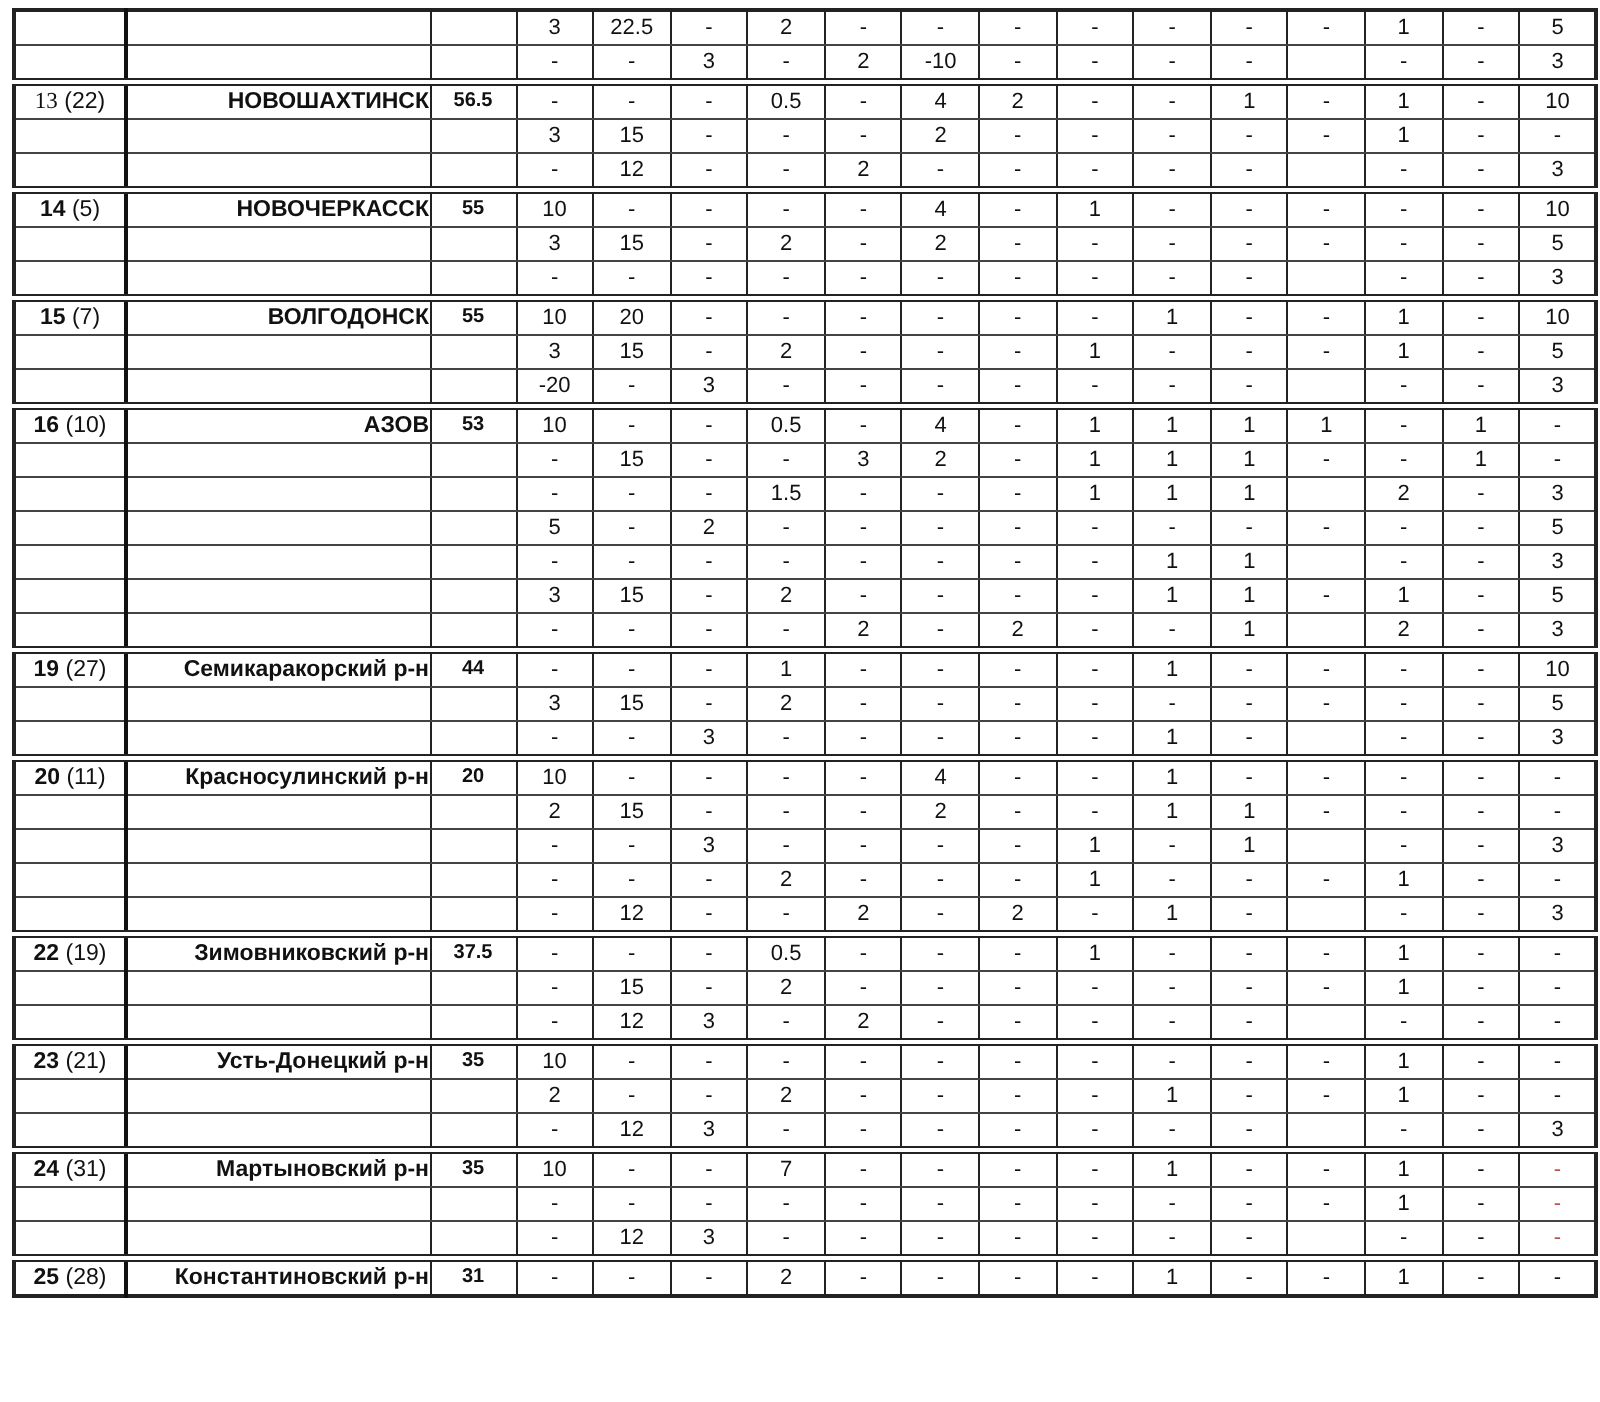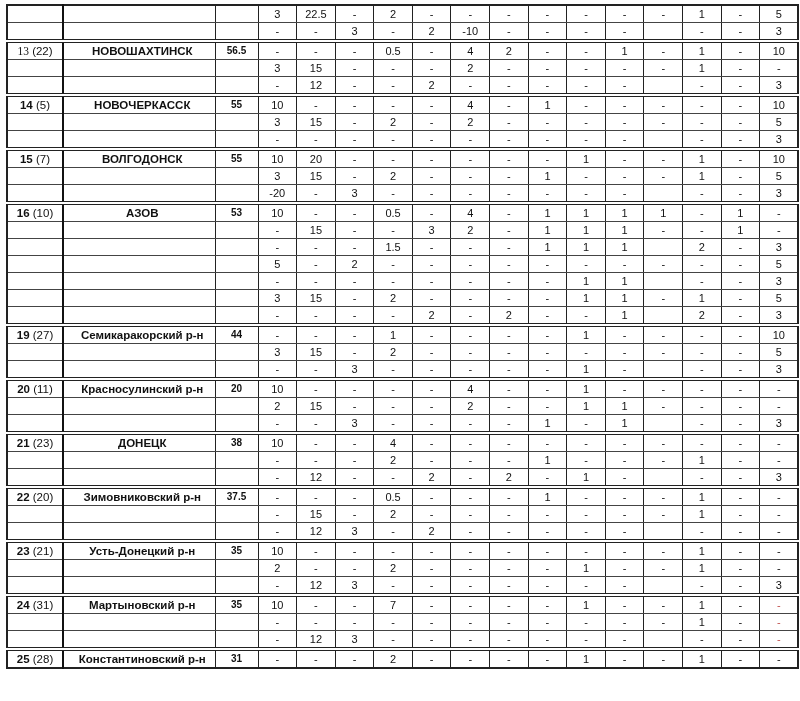--- a/index.html
+++ b/index.html
@@ -20,21 +20,21 @@
       border-bottom: 1px solid #444;
       height: 16px;
       padding: 0;
       text-align: center;
       vertical-align: middle;
       white-space: nowrap;
       overflow: hidden;
       line-height: 14px;
     }
     table.rating td.c-rank { text-align: center; font-size: 11.5px; }
-    table.rating td.c-name { text-align: center; padding-left: 6px; font-weight: bold; font-size: 11.5px;
+    table.rating td.c-name { text-align: right; padding-left: 6px; font-weight: bold; font-size: 11.5px;
                               border-left: 2px solid #111; border-right: 1px solid #222; }
     table.rating td.c-total { font-weight: bold; font-size: 10px; }
     table.rating tr.group-start td { border-top: 4px double #222; }
     .rank-num { font-weight: bold; }
     .rank-num.regular { font-weight: normal; font-family: Liberation Serif, serif; }
     .rank-prev { font-weight: normal; }
     .dash-red { color: #c0504d; }
   </style>
 </head>
 <body>
@@ -509,39 +509,20 @@
         <td>-</td>
         <td>-</td>
         <td>1</td>
         <td>-</td>
         <td>1</td>
         <td></td>
         <td>-</td>
         <td>-</td>
         <td>3</td>
       </tr>
-      <tr class="group-start">
-        <td class="c-rank"><span class="rank-num">21</span> <span class="rank-prev">(23)</span></td>
-        <td class="c-name">ДОНЕЦК</td>
-        <td class="c-total">38</td>
-        <td>10</td>
-        <td>-</td>
-        <td>-</td>
-        <td>4</td>
-        <td>-</td>
-        <td>-</td>
-        <td>-</td>
-        <td>-</td>
-        <td>-</td>
-        <td>-</td>
-        <td>-</td>
-        <td>-</td>
-        <td>-</td>
-        <td>-</td>
-      </tr>
       <tr>
         <td class="c-rank"></td>
         <td class="c-name"></td>
         <td class="c-total"></td>
         <td>-</td>
         <td>-</td>
         <td>-</td>
         <td>2</td>
         <td>-</td>
         <td>-</td>
@@ -567,21 +548,21 @@
         <td>2</td>
         <td>-</td>
         <td>1</td>
         <td>-</td>
         <td></td>
         <td>-</td>
         <td>-</td>
         <td>3</td>
       </tr>
       <tr class="group-start">
-        <td class="c-rank"><span class="rank-num">22</span> <span class="rank-prev">(20)</span></td>
+        <td class="c-rank"><span class="rank-num">22</span> <span class="rank-prev">(19)</span></td>
         <td class="c-name">Зимовниковский р-н</td>
         <td class="c-total">37.5</td>
         <td>-</td>
         <td>-</td>
         <td>-</td>
         <td>0.5</td>
         <td>-</td>
         <td>-</td>
         <td>-</td>
         <td>1</td>

